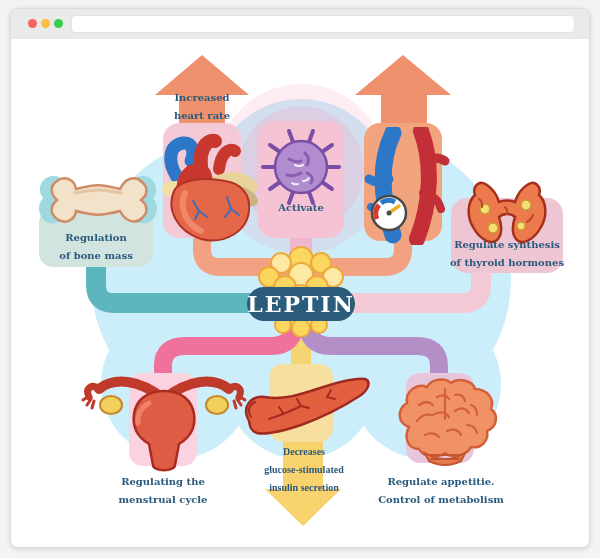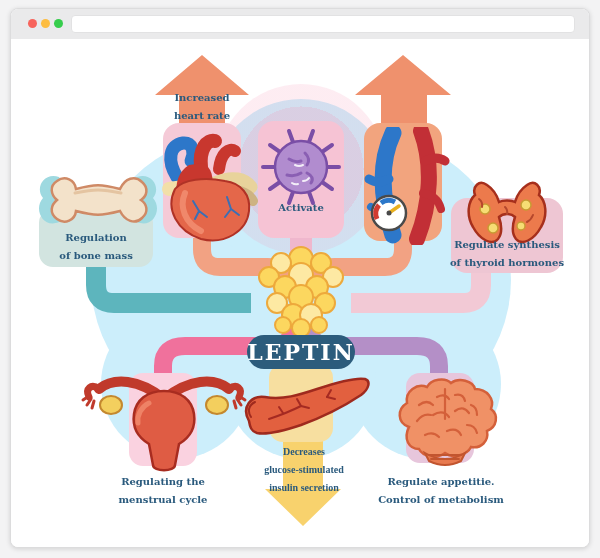--- a/index.html
+++ b/index.html
@@ -49,21 +49,21 @@
   .label{
     position:absolute;transform:translateX(-50%);
     text-align:center;font-weight:bold;font-size:10px;line-height:18px;
     color:#2a5a7d;white-space:nowrap;
   }
   .label span{display:block;}
   .pill{
     position:absolute;left:236px;top:248px;width:108px;height:34px;
     background:#2c5c7c;border-radius:17px;
     color:#ffffff;font-weight:bold;font-size:22px;line-height:34px;
-    text-align:center;letter-spacing:2px;margin-top:48px;
+    text-align:center;letter-spacing:2px;
   }
   svg{display:block;}
 </style>
 </head>
 <body>
 
 <div class="window">
 
   <div class="toolbar">
     <button class="dot r" style="background:#f7645c"></button>

